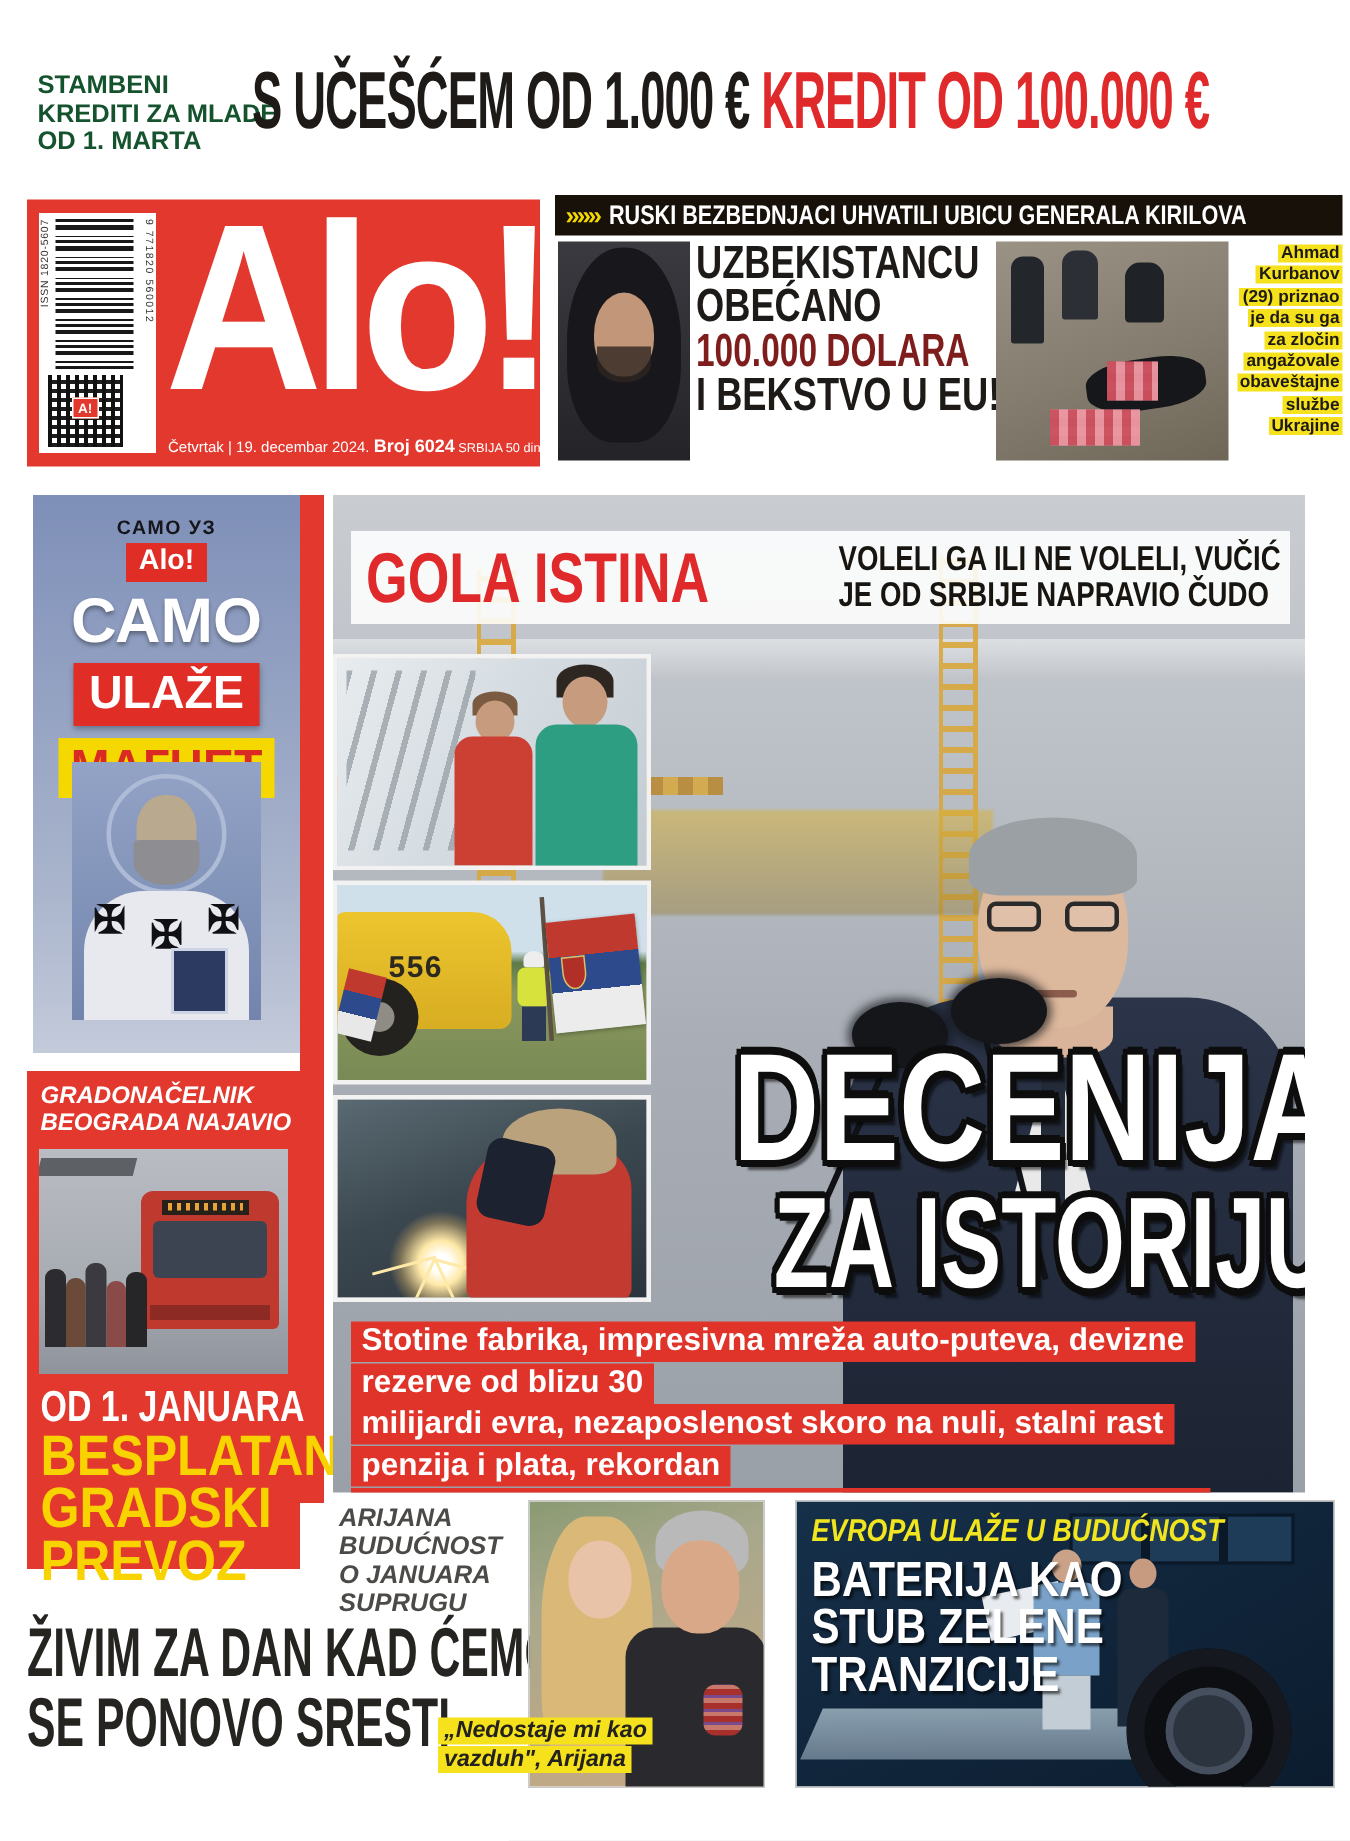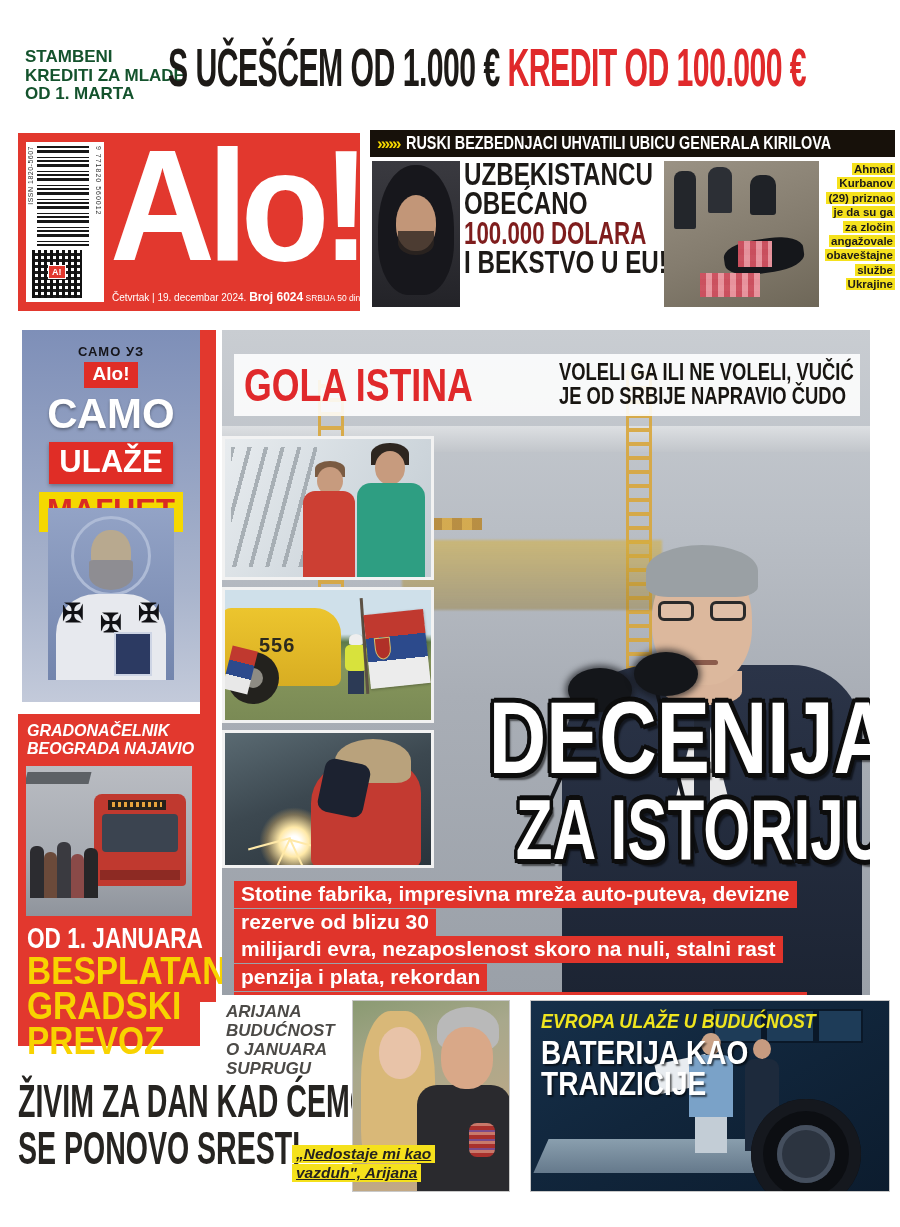--- a/index.html
+++ b/index.html
@@ -153,21 +153,21 @@
   .ari-kicker { position:absolute; left:226px; top:1002px; color:#4c4a47; font-weight:bold; font-style:italic; font-size:17px; line-height:1.12; }
   .zivim { position:absolute; left:18px; top:1078px; color:#262421; font-weight:bold; font-size:46px; line-height:1.02; }
   .couple { position:absolute; left:352px; top:1000px; width:158px; height:192px; border:1px solid #c9c9c9; background:linear-gradient(160deg,#8a9a72 0%,#a8a88c 30%,#caa882 100%); overflow:hidden; }
   .her-hair { position:absolute; left:8px; top:10px; width:74px; height:170px; background:#d9b878; border-radius:40% 40% 30% 30%; }
   .her-face { position:absolute; left:26px; top:26px; width:42px; height:52px; background:#e8c3a8; border-radius:48%; }
   .him-hair { position:absolute; left:84px; top:6px; width:62px; height:44px; background:#b9b9b9; border-radius:50% 50% 30% 30%; }
   .him-face { position:absolute; left:88px; top:26px; width:52px; height:62px; background:#d9a888; border-radius:46%; }
   .him-shirt { position:absolute; left:64px; top:84px; width:94px; height:108px; background:#2a2a2e; border-radius:20px 20px 0 0; }
   .bracelet { position:absolute; left:116px; top:122px; width:26px; height:34px; background:repeating-linear-gradient(0deg,#a8302c 0 4px,#c8786a 4px 7px,#7a4a8a 7px 9px); border-radius:8px; }
   .caption { position:absolute; left:292px; top:1144px; font-weight:bold; font-style:italic; font-size:15.5px; line-height:1.25; color:#24221f; }
-  .caption span { background:#f5e11c; padding:0 4px 1px; box-decoration-break:clone;text-decoration:underline; -webkit-box-decoration-break:clone; }
+  .caption span { background:#f5e11c; padding:0 4px 1px; box-decoration-break:clone; -webkit-box-decoration-break:clone; }
 
   .battery { position:absolute; left:530px; top:1000px; width:360px; height:192px; background:linear-gradient(150deg,#16304a 0%,#11263c 45%,#0c1c2e 100%); overflow:hidden; border:1px solid #c9c9c9; }
   .monitors { position:absolute; right:26px; top:8px; width:150px; height:34px; background:repeating-linear-gradient(90deg,#1e3c58 0 46px,#0a1828 46px 52px); border:2px solid #0a1828; }
   .man-b { position:absolute; left:158px; top:32px; width:44px; height:120px; }
   .man-b .h { position:absolute; left:12px; top:0; width:20px; height:22px; background:#caa287; border-radius:50%; }
   .man-b .t { position:absolute; left:0; top:22px; width:44px; height:62px; background:#7aa2c8; border-radius:10px 10px 0 0; }
   .man-b .l { position:absolute; left:6px; top:84px; width:32px; height:36px; background:#c3cdd6; }
   .paper { position:absolute; left:126px; top:58px; width:52px; height:30px; background:#e8ecf0; transform:rotate(-12deg); }
   .woman-b { position:absolute; left:212px; top:38px; width:38px; height:112px; }
   .woman-b .h { position:absolute; left:10px; top:0; width:18px; height:20px; background:#c79b80; border-radius:50%; }
@@ -412,17 +412,18 @@
       </div>
     <div class="woman-b">
         <i class="h"></i>
         <i class="t"></i>
       </div>
     <div class="wheel"></div>
     <div class="wheel-rim"></div>
     <div class="bat-kicker"><span class="cx" style="--sx:.85">EVROPA ULAŽE U BUDUĆNOST</span></div>
     <div class="bat-headline">
       <div><span class="cx" style="--sx:.85">BATERIJA KAO</span></div>
+      <div><span class="cx" style="--sx:.85">STUB ZELENE</span></div>
       <div><span class="cx" style="--sx:.85">TRANZICIJE</span></div>
     </div>
   </div>
 
 </div>
 
 </body></html>

